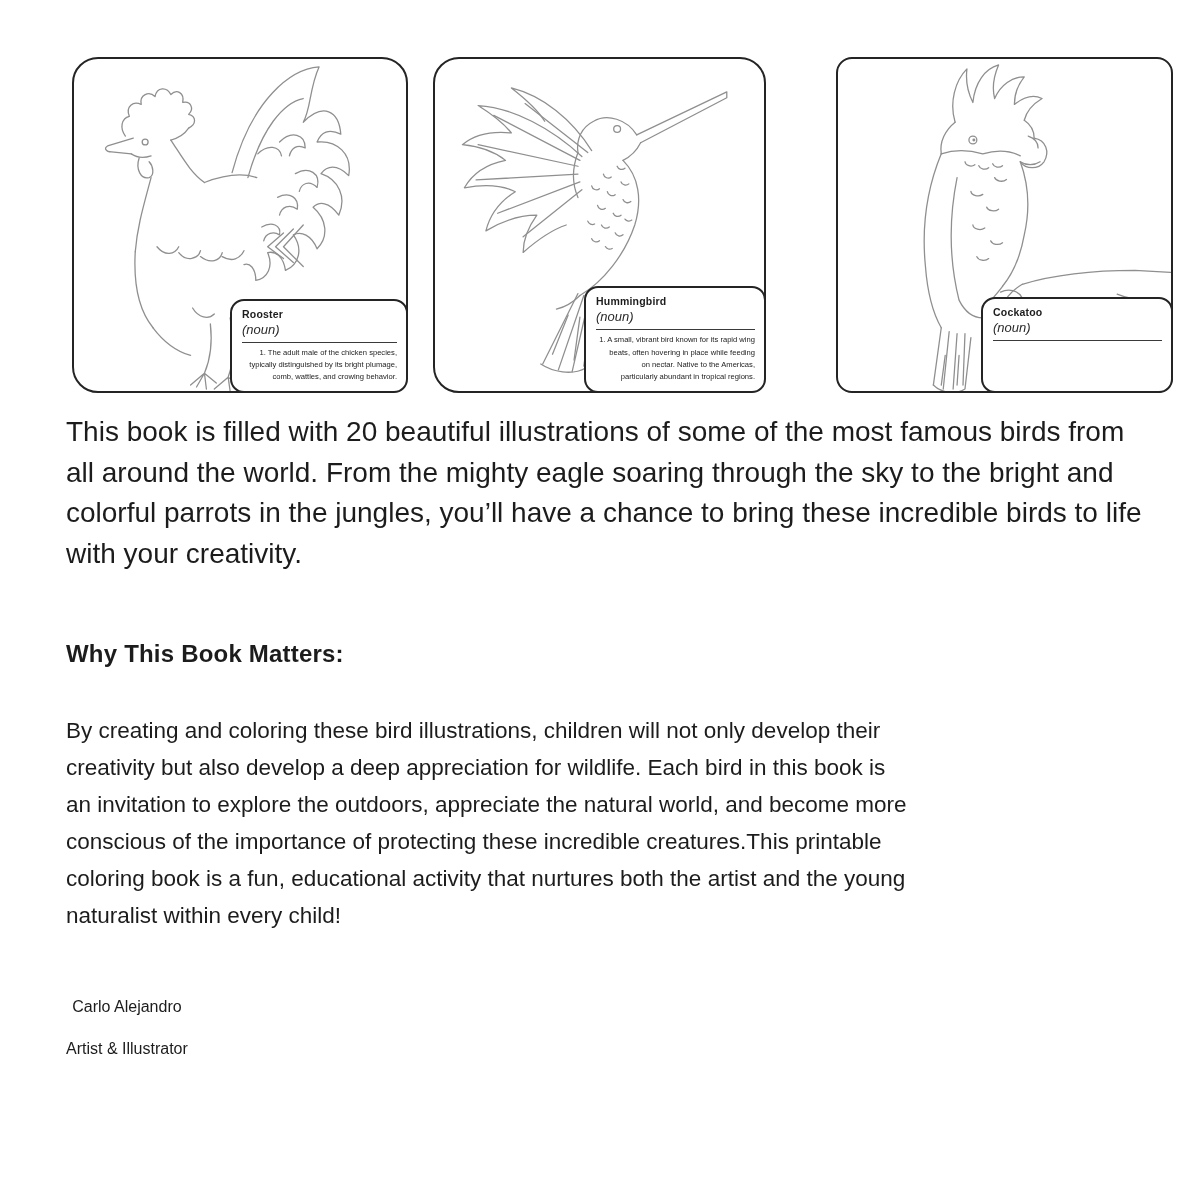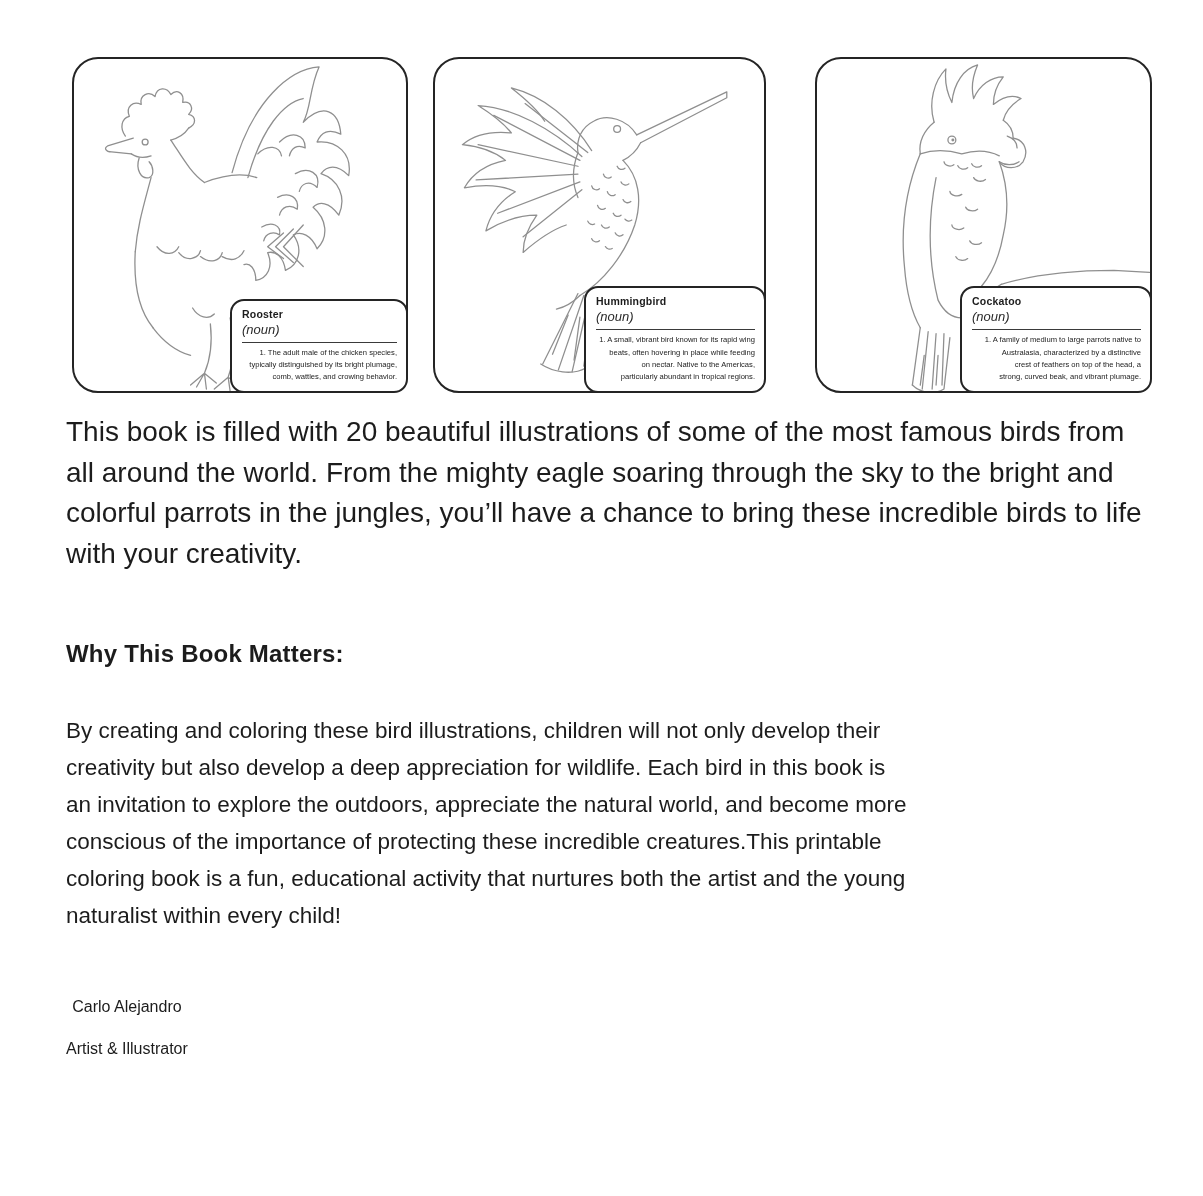--- a/index.html
+++ b/index.html
@@ -14,21 +14,21 @@
   
   .cards-row { position:absolute; top:57px; left:72px; width:1082px; height:336px; }
   .bird-card {
     position:absolute; top:0; height:336px;
     background:#fff;
     border:2px solid #242424;
     border-radius:26px;
   }
   .card-0 { left:0;    width:336px;padding-left:28px; }
   .card-1 { left:361px; width:333px; }
-  .card-2 { left:743px; width:337px; }
+  .card-2 { left:764px; width:337px;border-radius:16px; }
 
   .bird-art { position:absolute; inset:0; width:100%; height:100%; }
   .bird-art path, .bird-art circle, .bird-art line {
     fill:none; stroke:#8f8f8f; stroke-width:1.3;
     stroke-linecap:round; stroke-linejoin:round;
   }
   .bird-art .dot { fill:#8f8f8f; stroke:none; }
 
   .def-box {
     position:absolute; right:-2px; bottom:-2px;
@@ -179,24 +179,20 @@
       <path d="M282,238 C292,242 302,244 312,242"></path>
 
       <path d="M104,272 L96,330 M112,276 L106,334 M120,278 L116,334 M128,278 L126,330"></path>
       <path d="M96,330 C104,338 118,340 128,334 L134,282"></path>
       <path d="M108,300 L104,330 M122,300 L120,330"></path>
     </svg>
     <div class="def-box">
       <div class="def-title">Cockatoo</div>
       <div class="def-pos">(noun)</div>
       <div class="def-divider"></div>
-      <div class="def-text">1. A family of medium to large parrots native to
-Australasia, characterized by a distinctive
-crest of feathers on top of the head, a
-strong, curved beak, and vibrant plumage.</div>
     </div>
   </div>
 </div>
 
 <p class="intro-paragraph">This book is filled with 20 beautiful illustrations of some of the most famous birds from
 all around the world. From the mighty eagle soaring through the sky to the bright and
 colorful parrots in the jungles, you’ll have a chance to bring these incredible birds to life
 with your creativity.</p>
 
 <h2 class="section-heading">Why This Book Matters:</h2>

